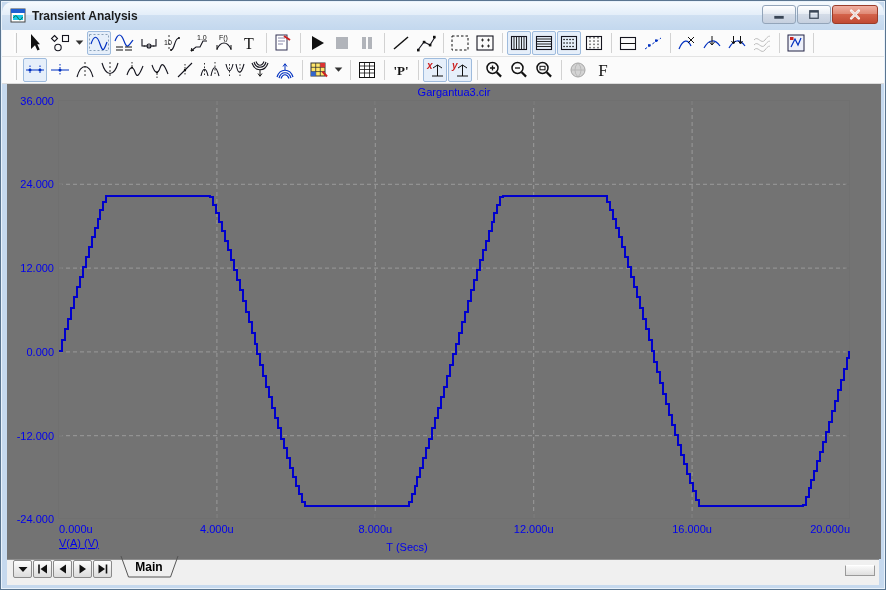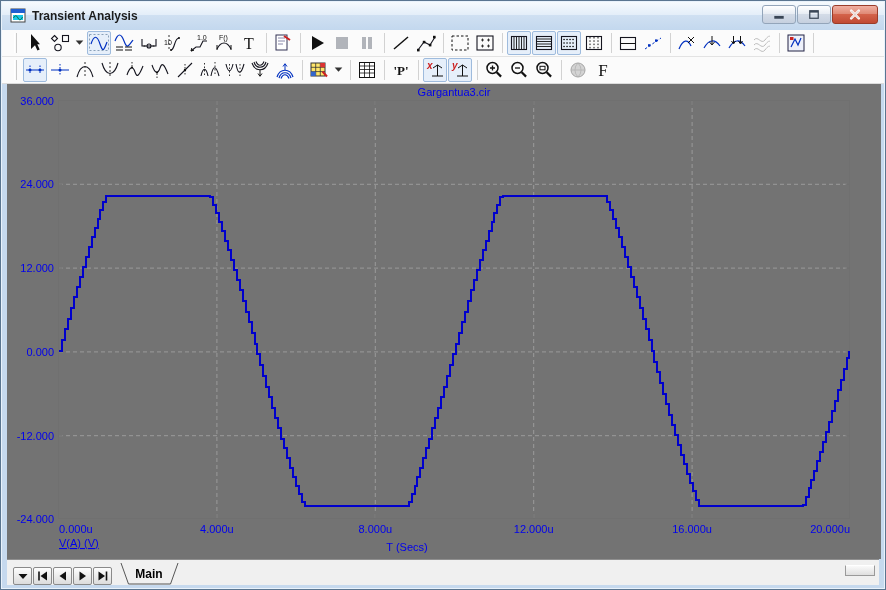--- a/index.html
+++ b/index.html
@@ -8,21 +8,21 @@
     position:relative; width:886px; height:590px;
     background:#c6d9ee;
     border:1px solid #5a7590;
     box-shadow:inset 0 0 0 1px #e9f2fb;
     overflow:hidden;
   }
   
   .titlebar {
     position:absolute; left:1px; right:1px; top:1px; height:28px;
     background:linear-gradient(#f6fafd 0%, #e4eef9 45%, #d0e0f2 46%, #c3d8ee 100%);
-    display:flex; align-items:center; padding-left:8px;
+    display:flex; align-items:center; padding-left:8px;border-radius:10px;
   }
   .title-text { font-size:12px; font-weight:bold; color:#1c1c1c; margin-left:6px; }
   .winbtns { position:absolute; top:3px; right:6px; display:flex; gap:1px; }
   .wbtn {
     height:19px; border:1px solid #93a5ba; border-radius:3px;
     background:linear-gradient(#ffffff, #e8edf4 45%, #d3dbe7 50%, #c6d0df);
     display:flex; align-items:center; justify-content:center; cursor:default;
   }
   .wbtn.min, .wbtn.max { width:34px; }
   .wbtn.close {
@@ -56,21 +56,21 @@
   }
   .plot-svg { display:block; }
   .axis-text { font-family:"Liberation Sans", sans-serif; font-size:11px; fill:#0000ee; }
   .grid { stroke:#9a9a9a; stroke-width:1; stroke-dasharray:4 3; }
   .frame { stroke:#707070; stroke-width:1; fill:none; }
   .tick { stroke:#707070; stroke-width:1; }
   
   .tabbar {
     position:absolute; left:6px; right:6px; top:558px; height:26px;
     background:#f0f0f0; border-top:1px solid #8f8f8f;
-    display:flex; align-items:flex-end; padding-left:6px;
+    display:flex; align-items:flex-start; padding-left:6px;
   }
   .navbtn {
     width:19px; height:18px; margin-right:1px; border:1px solid #8a8a8a; border-radius:2px;
     background:linear-gradient(#fdfdfd,#dcdcdc); padding:0;
     display:flex; align-items:center; justify-content:center;
   }
   .tab-main { position:relative; height:22px; margin-left:6px; margin-top:-4px; }
   .tab-main svg { display:block; }
   .tab-label { font-size:12px; font-weight:bold; fill:#000; font-family:"Liberation Sans", sans-serif; }
   .grip-box {

